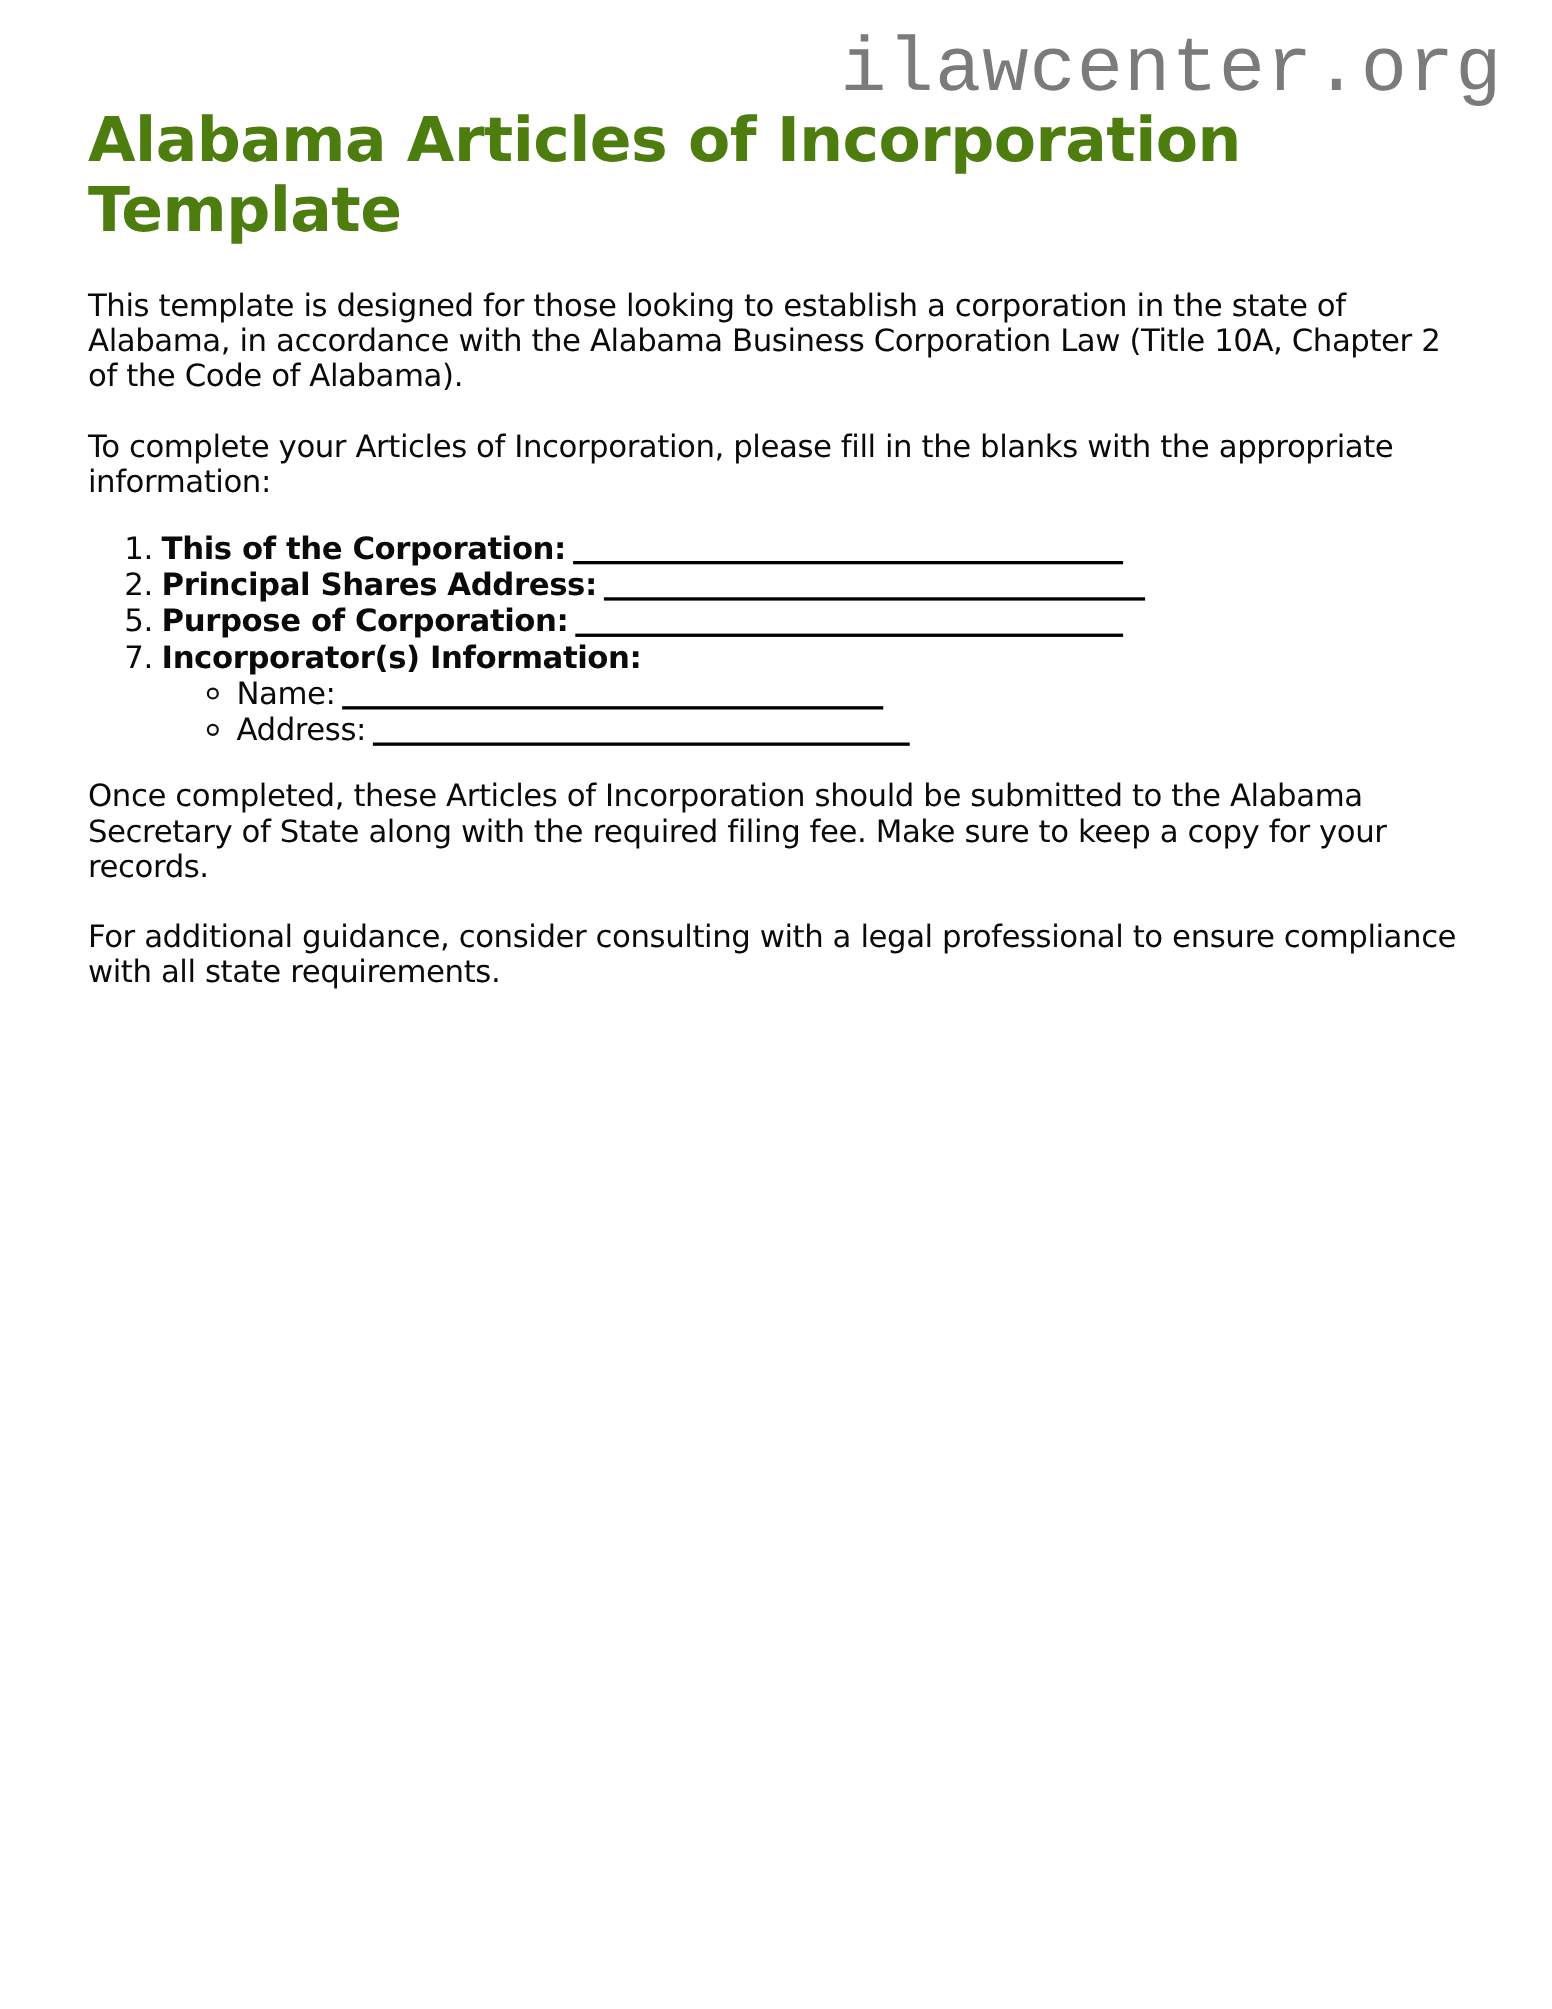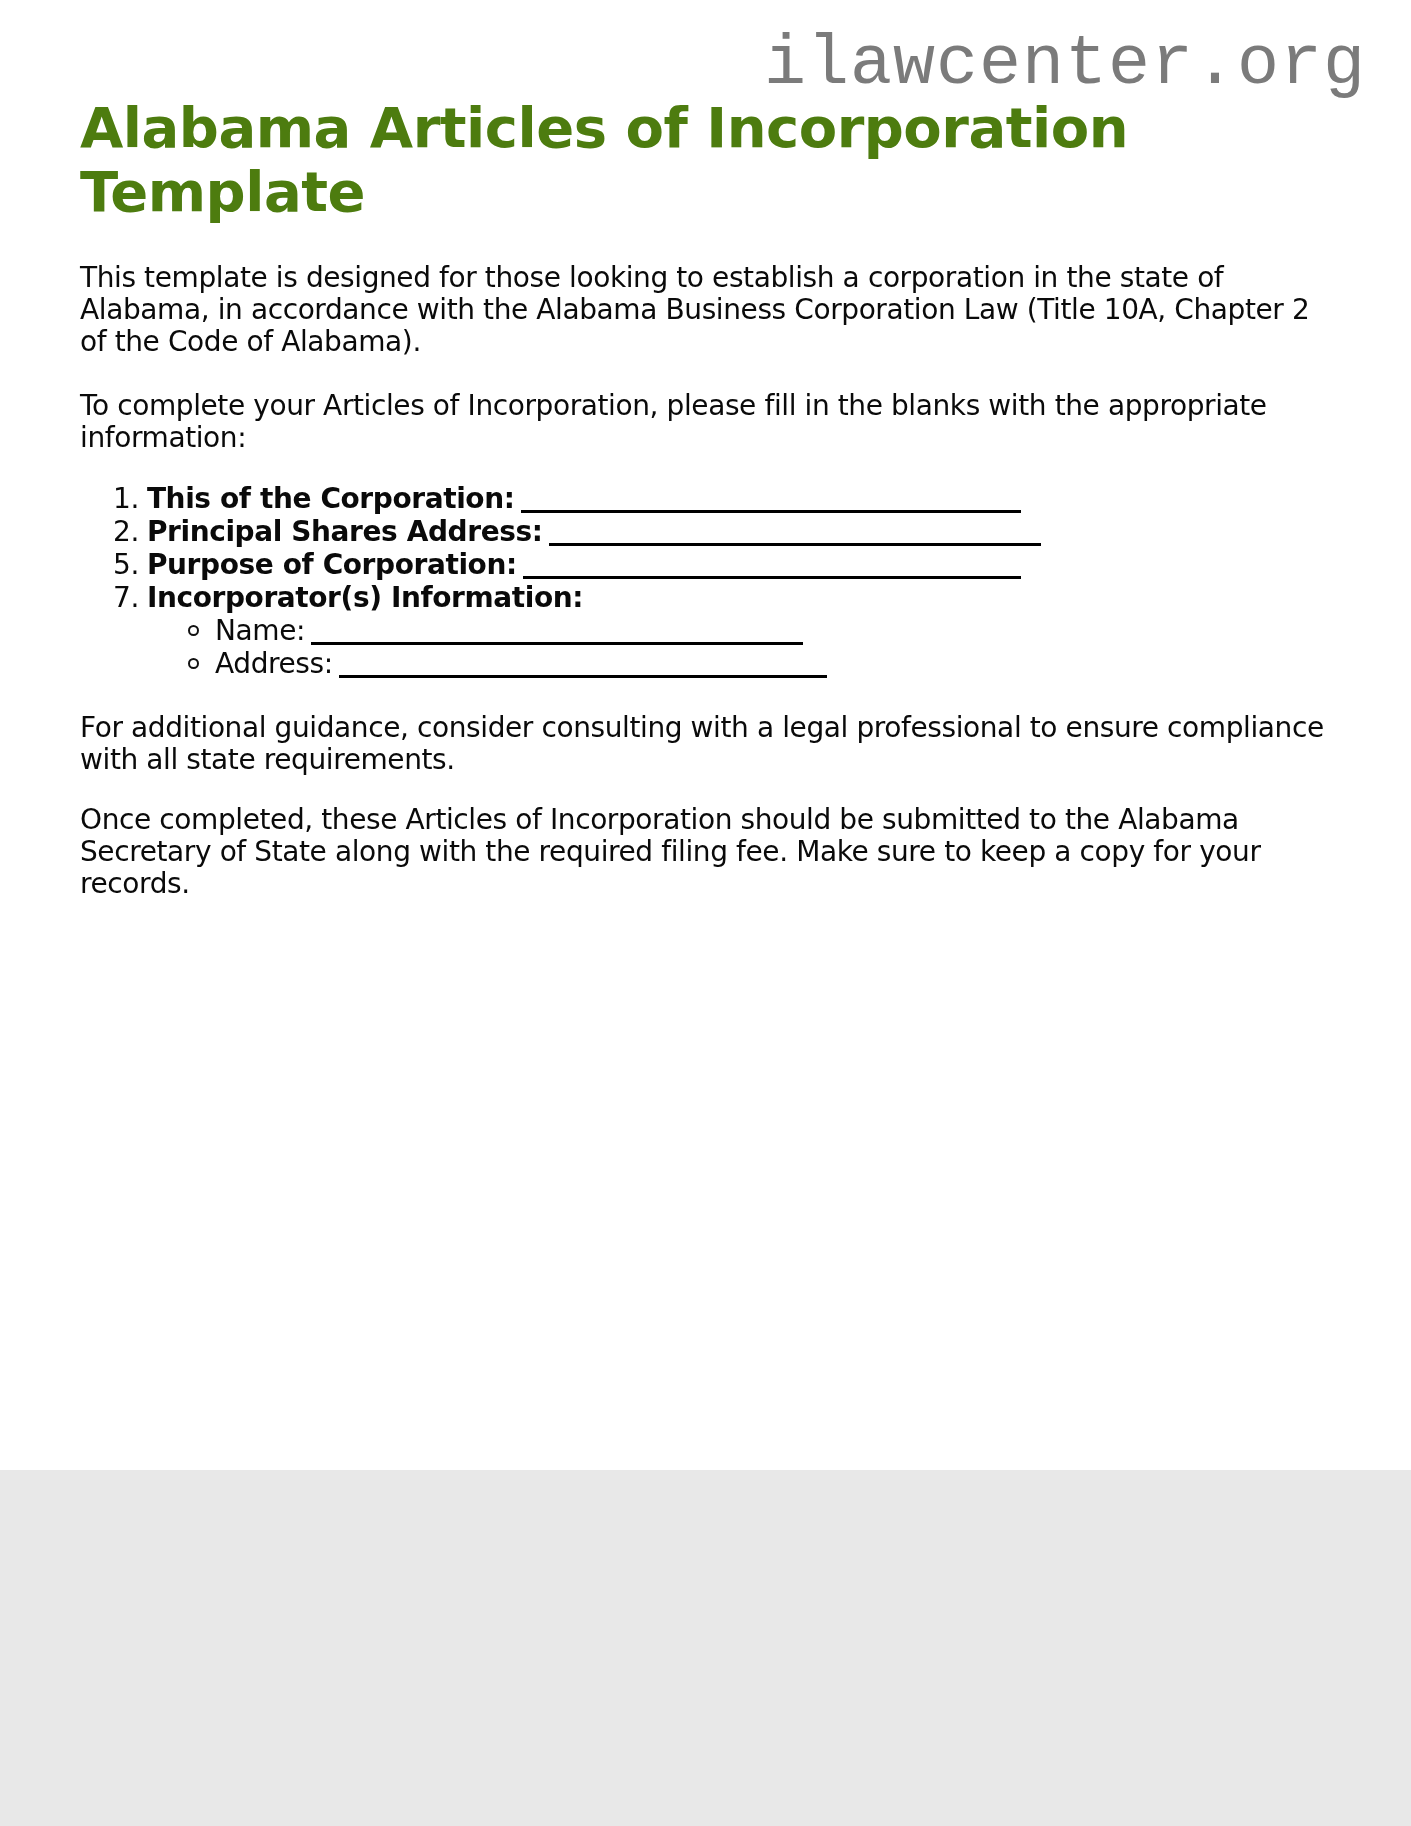--- a/index.html
+++ b/index.html
@@ -1,19 +1,19 @@
 <!DOCTYPE html>
 <html><head>
 <meta charset="utf-8">
 <style>
   html, body { margin: 0; padding: 0; background: #e8e8e8; }
   .page {
     position: relative;
     width: 1411px;
-    height: 1470px;
+    height: 1826px;
     margin: 0 auto;
     background: #ffffff;
     box-sizing: border-box;
     padding: 0 45px 0 80px;
     font-family: "DejaVu Sans", sans-serif;
     font-size: 28px;
     line-height: 32px;
     letter-spacing: -0.4px;
     color: #0a0a0a;
     overflow: hidden;
@@ -103,20 +103,20 @@
     <div class="sub-row">
       <span class="circle-bullet"></span><span>Name:</span><span class="blank" style="width: 492px;"></span>
     </div>
 
     <div class="sub-row">
       <span class="circle-bullet"></span><span>Address:</span><span class="blank" style="width: 488px;"></span>
     </div>
 
   </div>
 
-  <p class="body-par">For additional guidance, consider consulting with a legal professional to ensure compliance
-with all state requirements.</p>
-
   <p class="body-par closing">Once completed, these Articles of Incorporation should be submitted to the Alabama
 Secretary of State along with the required filing fee. Make sure to keep a copy for your
 records.</p>
 
+  <p class="body-par">For additional guidance, consider consulting with a legal professional to ensure compliance
+with all state requirements.</p>
+
 </div>
 
 </body></html>

